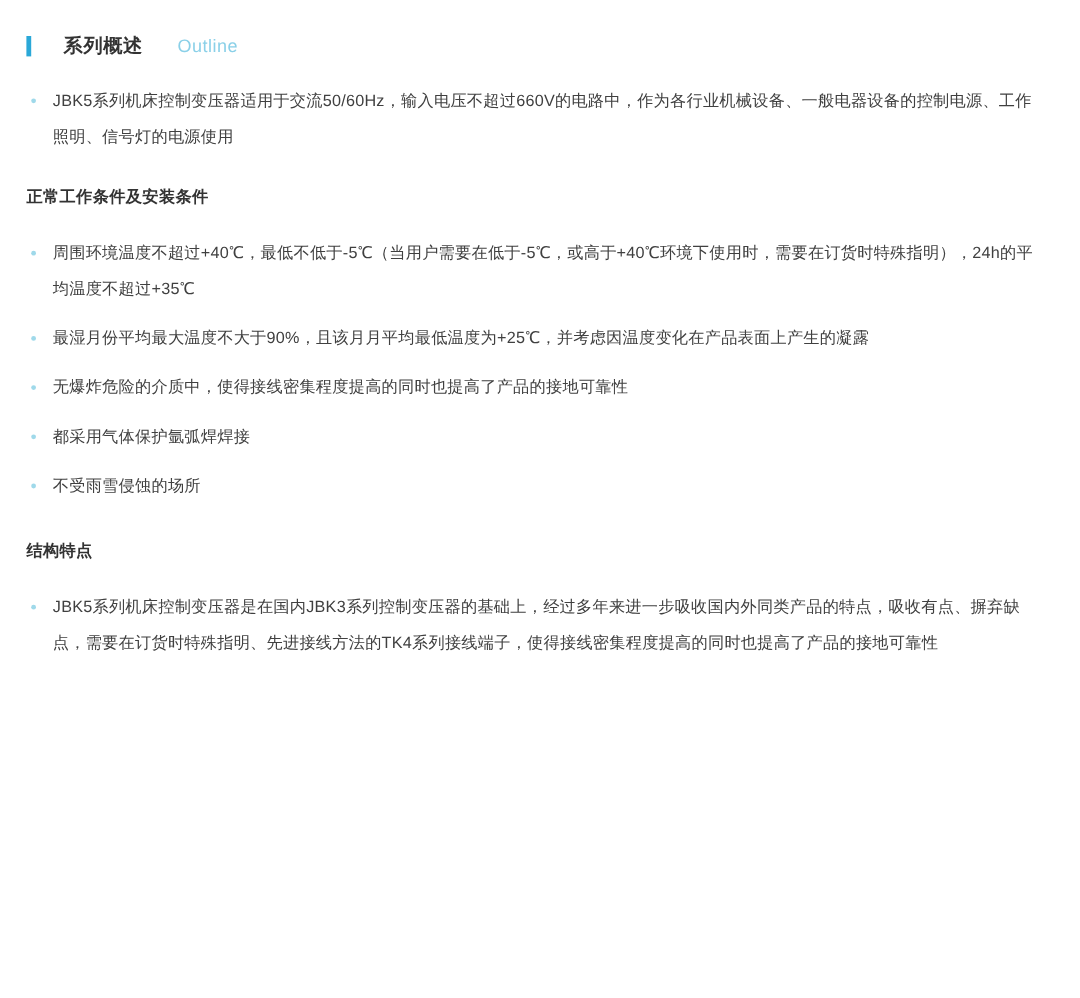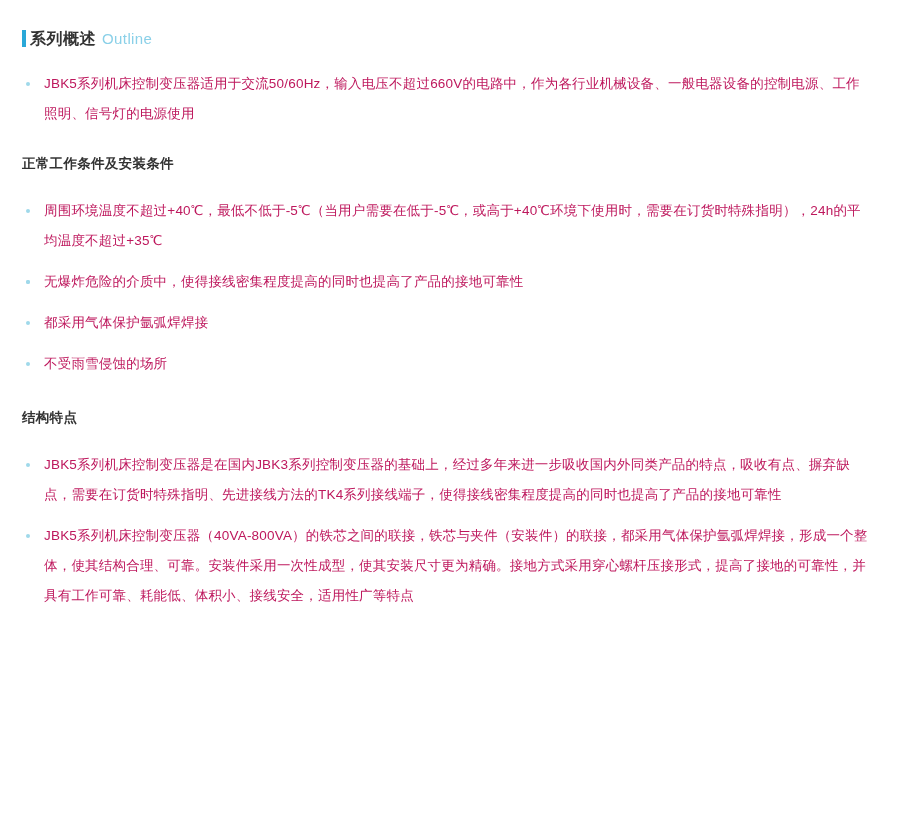--- a/index.html
+++ b/index.html
@@ -19,21 +19,21 @@
     position: relative;
     width: 900px;
     height: 832px;
     padding: 30px 28px 0 22px;
   }
 
   
   .section-head {
     display: flex;
     align-items: center;
-    gap: 4px;
+    gap: 27px;
     margin: 0 0 22px 0;
   }
   .head-bar {
     width: 4px;
     height: 17px;
     background: #2aa8d8;
     flex: 0 0 auto;
     border-radius: 0;
   }
   .head-cn {
@@ -56,21 +56,21 @@
   ul.bullets {
     list-style: none;
     margin: 0;
     padding: 0;
   }
   ul.bullets li {
     position: relative;
     padding-left: 22px;
     font-size: 13.5px;
     line-height: 30px;
-    color: #be185d;
+    color: #404040;
     margin-bottom: 11px;
     letter-spacing: 0.2px;
   }
   ul.bullets li:last-child { margin-bottom: 0; }
   ul.bullets li .dot {
     position: absolute;
     left: 4px;
     top: 13px;
     width: 4px;
     height: 4px;
@@ -116,20 +116,21 @@
 
   <div class="block-gap-2"></div>
 
   <ul class="bullets">
     <li>
       <span class="dot"></span>
       <span>周围环境温度不超过+40℃，最低不低于-5℃（当用户需要在低于-5℃，或高于+40℃环境下使用时，需要在订货时特殊指明），24h的平均温度不超过+35℃</span>
     </li>
     <li>
       <span class="dot"></span>
+      <span>最湿月份平均最大温度不大于90%，且该月月平均最低温度为+25℃，并考虑因温度变化在产品表面上产生的凝露</span>
     </li>
     <li>
       <span class="dot"></span>
       <span>无爆炸危险的介质中，使得接线密集程度提高的同时也提高了产品的接地可靠性</span>
     </li>
     <li>
       <span class="dot"></span>
       <span>都采用气体保护氩弧焊焊接</span>
     </li>
     <li>
@@ -142,19 +143,15 @@
 
   <div class="sub-head">结构特点</div>
 
   <div class="block-gap-4"></div>
 
   <ul class="bullets">
     <li>
       <span class="dot"></span>
       <span>JBK5系列机床控制变压器是在国内JBK3系列控制变压器的基础上，经过多年来进一步吸收国内外同类产品的特点，吸收有点、摒弃缺点，需要在订货时特殊指明、先进接线方法的TK4系列接线端子，使得接线密集程度提高的同时也提高了产品的接地可靠性</span>
     </li>
-    <li>
-      <span class="dot"></span>
-      <span>JBK5系列机床控制变压器（40VA-800VA）的铁芯之间的联接，铁芯与夹件（安装件）的联接，都采用气体保护氩弧焊焊接，形成一个整体，使其结构合理、可靠。安装件采用一次性成型，使其安装尺寸更为精确。接地方式采用穿心螺杆压接形式，提高了接地的可靠性，并具有工作可靠、耗能低、体积小、接线安全，适用性广等特点</span>
-    </li>
   </ul>
 
 </div>
 
 </body></html>

